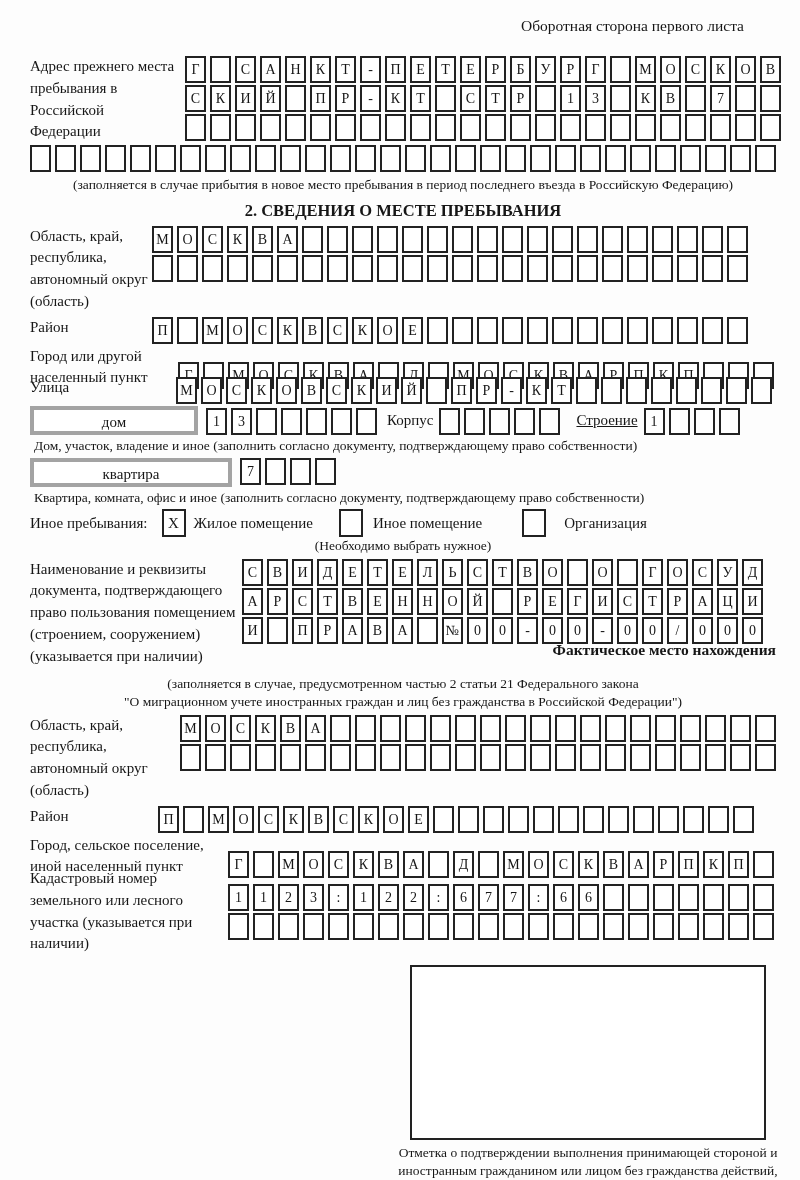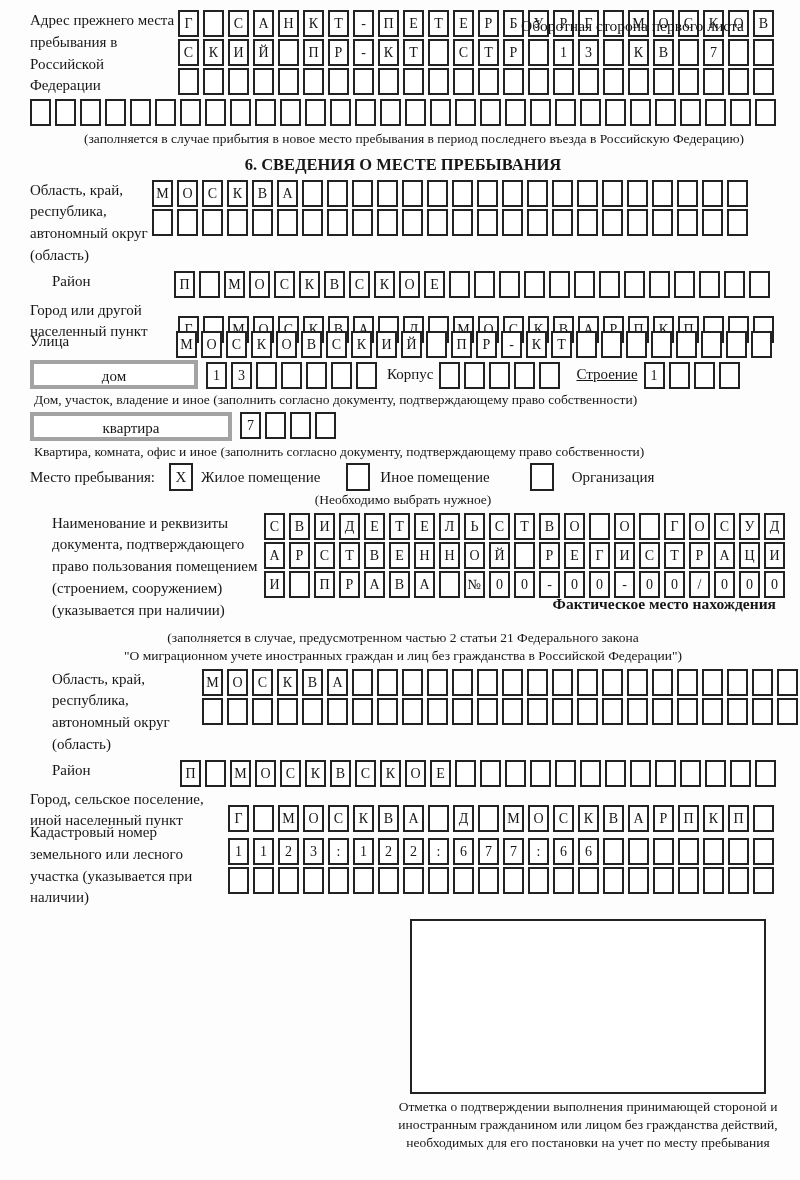--- a/index.html
+++ b/index.html
@@ -71,31 +71,31 @@
   .stamp-wrap { margin-left: 340px; width: 436px; margin-top: 10px; }
   .stamp-box {
     width: 356px;
     height: 175px;
     border: 2px solid #222;
     background: #fff;
     margin: 0 auto;
   }
   .stamp-caption { font-size: 13.5px; line-height: 1.35; text-align: center; margin-top: 4px; }
   .mt2 { margin-top: 2px; align-items: flex-end; }
-  .mt4 { margin-top: 4px; margin-left: 22px; }
+  .mt4 { margin-top: 4px; }
   .note-indent { margin: 2px 0 3px 4px; }
 </style>
 </head>
 <body>
 
 <div class="sheet">
 
   <div class="top-note">Оборотная сторона первого листа</div>
 
-  <div class="frow" style="">
+  <div class="frow" style="margin-top:46px;gap:7px;">
     <div class="flabel w146">Адрес прежнего места пребывания в Российской Федерации</div>
     <div class="cellcol">
       <div class="cellrow">
           <span class="cell">Г</span>
           <span class="cell"></span>
           <span class="cell">С</span>
           <span class="cell">А</span>
           <span class="cell">Н</span>
           <span class="cell">К</span>
           <span class="cell">Т</span>
@@ -198,21 +198,21 @@
       <span class="cell"></span>
       <span class="cell"></span>
       <span class="cell"></span>
       <span class="cell"></span>
       <span class="cell"></span>
       <span class="cell"></span>
       <span class="cell"></span>
     </div>
   <div class="note center mt4">(заполняется в случае прибытия в новое место пребывания в период последнего въезда в Российскую Федерацию)</div>
 
-  <div class="h2">6. СВЕДЕНИЯ О МЕСТЕ ПРЕБЫВАНИЯ</div>
+  <div class="h2">2. СВЕДЕНИЯ О МЕСТЕ ПРЕБЫВАНИЯ</div>
 
   <div class="frow">
     <div class="flabel w122">Область, край, республика, автономный округ (область)</div>
     <div class="cellcol">
       <div class="cellrow">
           <span class="cell">М</span>
           <span class="cell">О</span>
           <span class="cell">С</span>
           <span class="cell">К</span>
           <span class="cell">В</span>
@@ -389,21 +389,21 @@
     <div class="cellrow" style="margin-left:8px;">
         <span class="cell">7</span>
         <span class="cell"></span>
         <span class="cell"></span>
         <span class="cell"></span>
       </div>
   </div>
   <div class="note note-indent">Квартира, комната, офис и иное (заполнить согласно документу, подтверждающему право собственности)</div>
 
   <div class="frow">
-    <span class="stay-text">Место пребывания:</span>
+    <span class="stay-text">Иное пребывания:</span>
     <span class="checkbox" style="margin-left:14px;">X</span>
     <span class="stay-text" style="margin-left:8px;">Жилое помещение</span>
     <span class="checkbox" style="margin-left:26px;"></span>
     <span class="stay-text" style="margin-left:10px;">Иное помещение</span>
     <span class="checkbox" style="margin-left:40px;"></span>
     <span class="stay-text" style="margin-left:18px;">Организация</span>
   </div>
   <div class="note center">(Необходимо выбрать нужное)</div>
 
   <div class="frow mt4">

